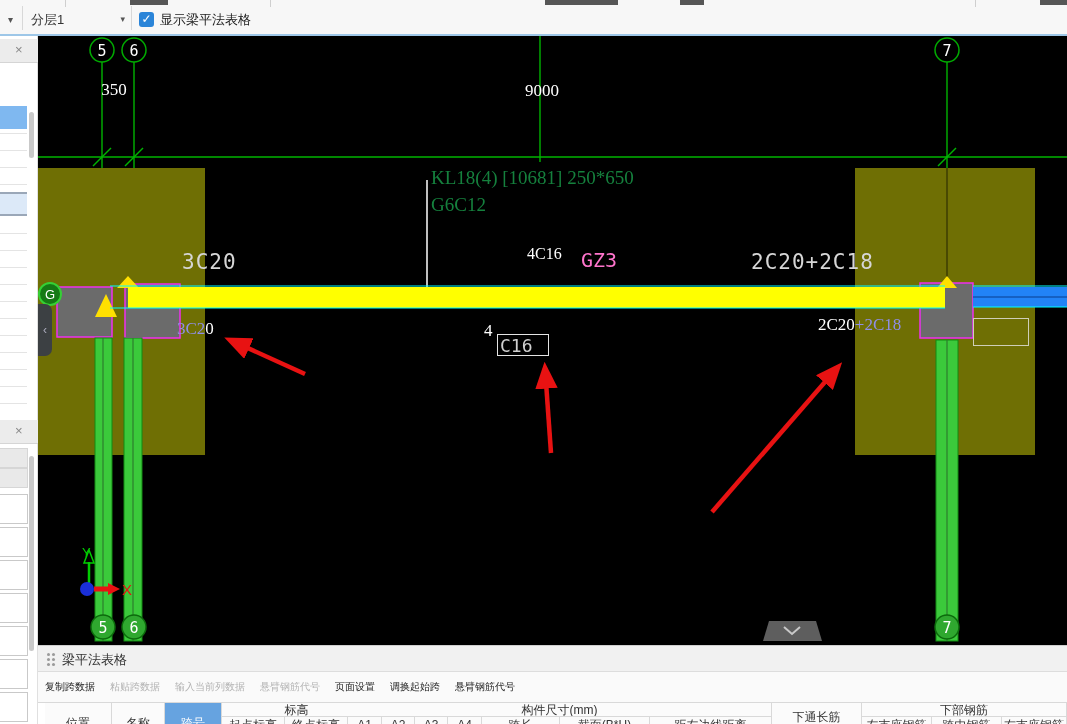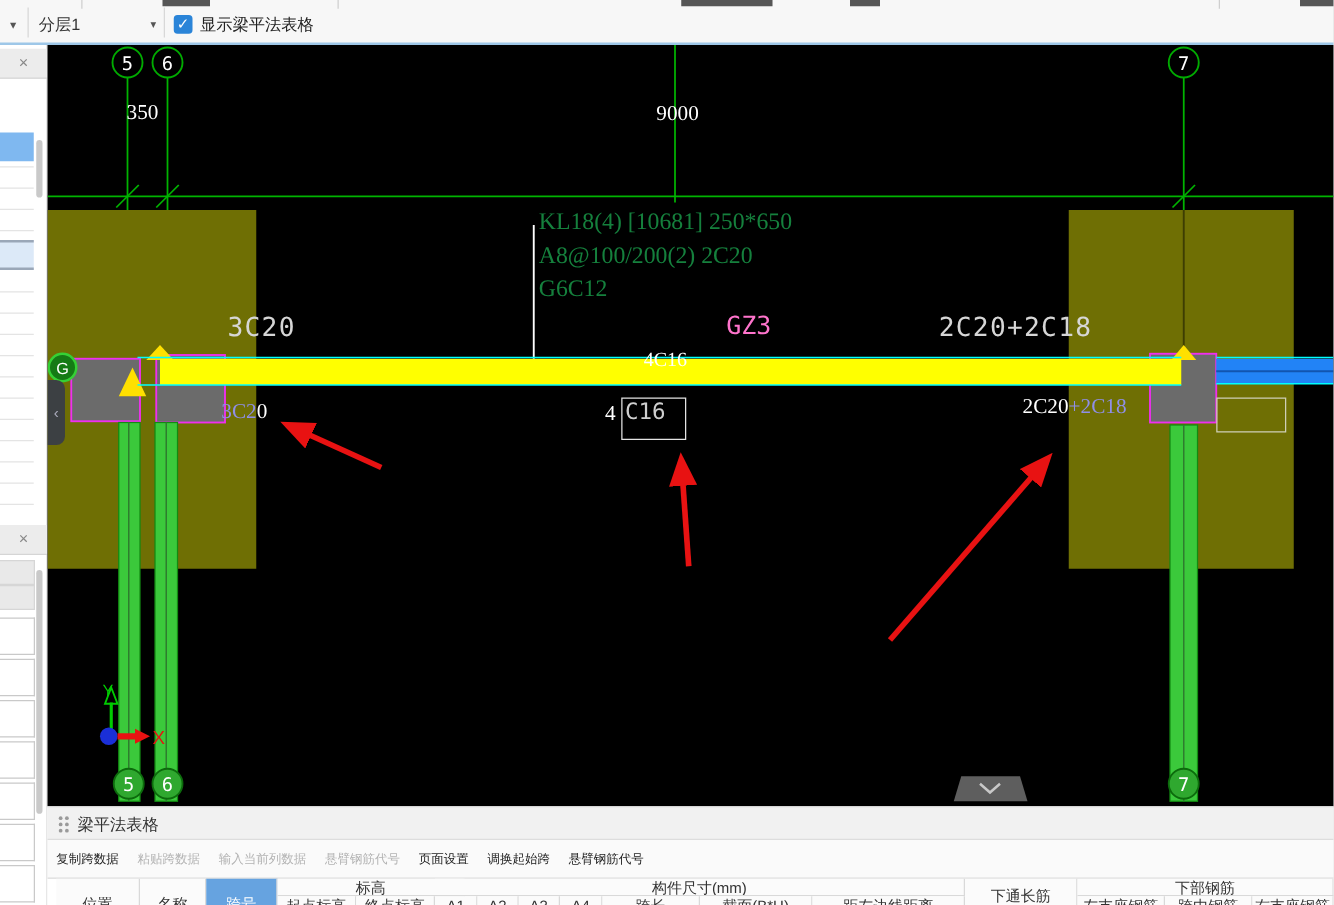--- a/index.html
+++ b/index.html
@@ -203,33 +203,32 @@
 
       <path d="M731,585 L778,585 L784,605 L725,605 Z" fill="#5e5e5e"></path>
       <polyline points="746,591 754,598 762,591" fill="none" stroke="#c8c8c8" stroke-width="2"></polyline>
     </svg>
 
     <div class="cad-label t-dim" style="left:36px;top:44px;">350</div>
     <div class="cad-label t-dim" style="left:464px;top:45px;">9000</div>
 
     <div class="cad-label kl-block" style="left:393px;top:128px;">
       <div>KL18(4) [10681] 250*650</div>
-      <div>A8@100/200(2) 2C20</div>
       <div>G6C12</div>
     </div>
 
     <div class="cad-label t-cad" style="left:144px;top:214px;">3C20</div>
-    <div class="cad-label t-white" style="left:477px;top:209px;font-size:16px;margin-top:35px;">4C16</div>
+    <div class="cad-label t-white" style="left:489px;top:209px;font-size:16px;">4C16</div>
     <div class="cad-label t-pink" style="left:543px;top:212px;">GZ3</div>
     <div class="cad-label t-cad" style="left:713px;top:214px;">2C20+2C18</div>
 
     <div class="cad-label" style="left:139px;top:283px;font-size:17px;"><span class="t-blue">3C2</span><span style="color:#fff;">0</span></div>
 
     <div class="cad-label" style="left:446px;top:285px;font-size:17px;color:#fff;">4</div>
-    <div class="edit-box" style="left:459px;top:282px;width:52px;height:34px;text-decoration:underline;">
+    <div class="edit-box" style="left:459px;top:298px;width:52px;height:22px;text-decoration:underline;">
       <span class="in">C16</span>
     </div>
 
     <div class="cad-label" style="left:780px;top:279px;font-size:17px;"><span style="color:#fff;">2C20</span><span class="t-blue">+2C18</span></div>
 
     <div class="empty-box" style="left:935px;top:282px;width:56px;height:28px;"></div>
 
     <div class="collapse-tab"><span>‹</span></div>
   </div>
 

